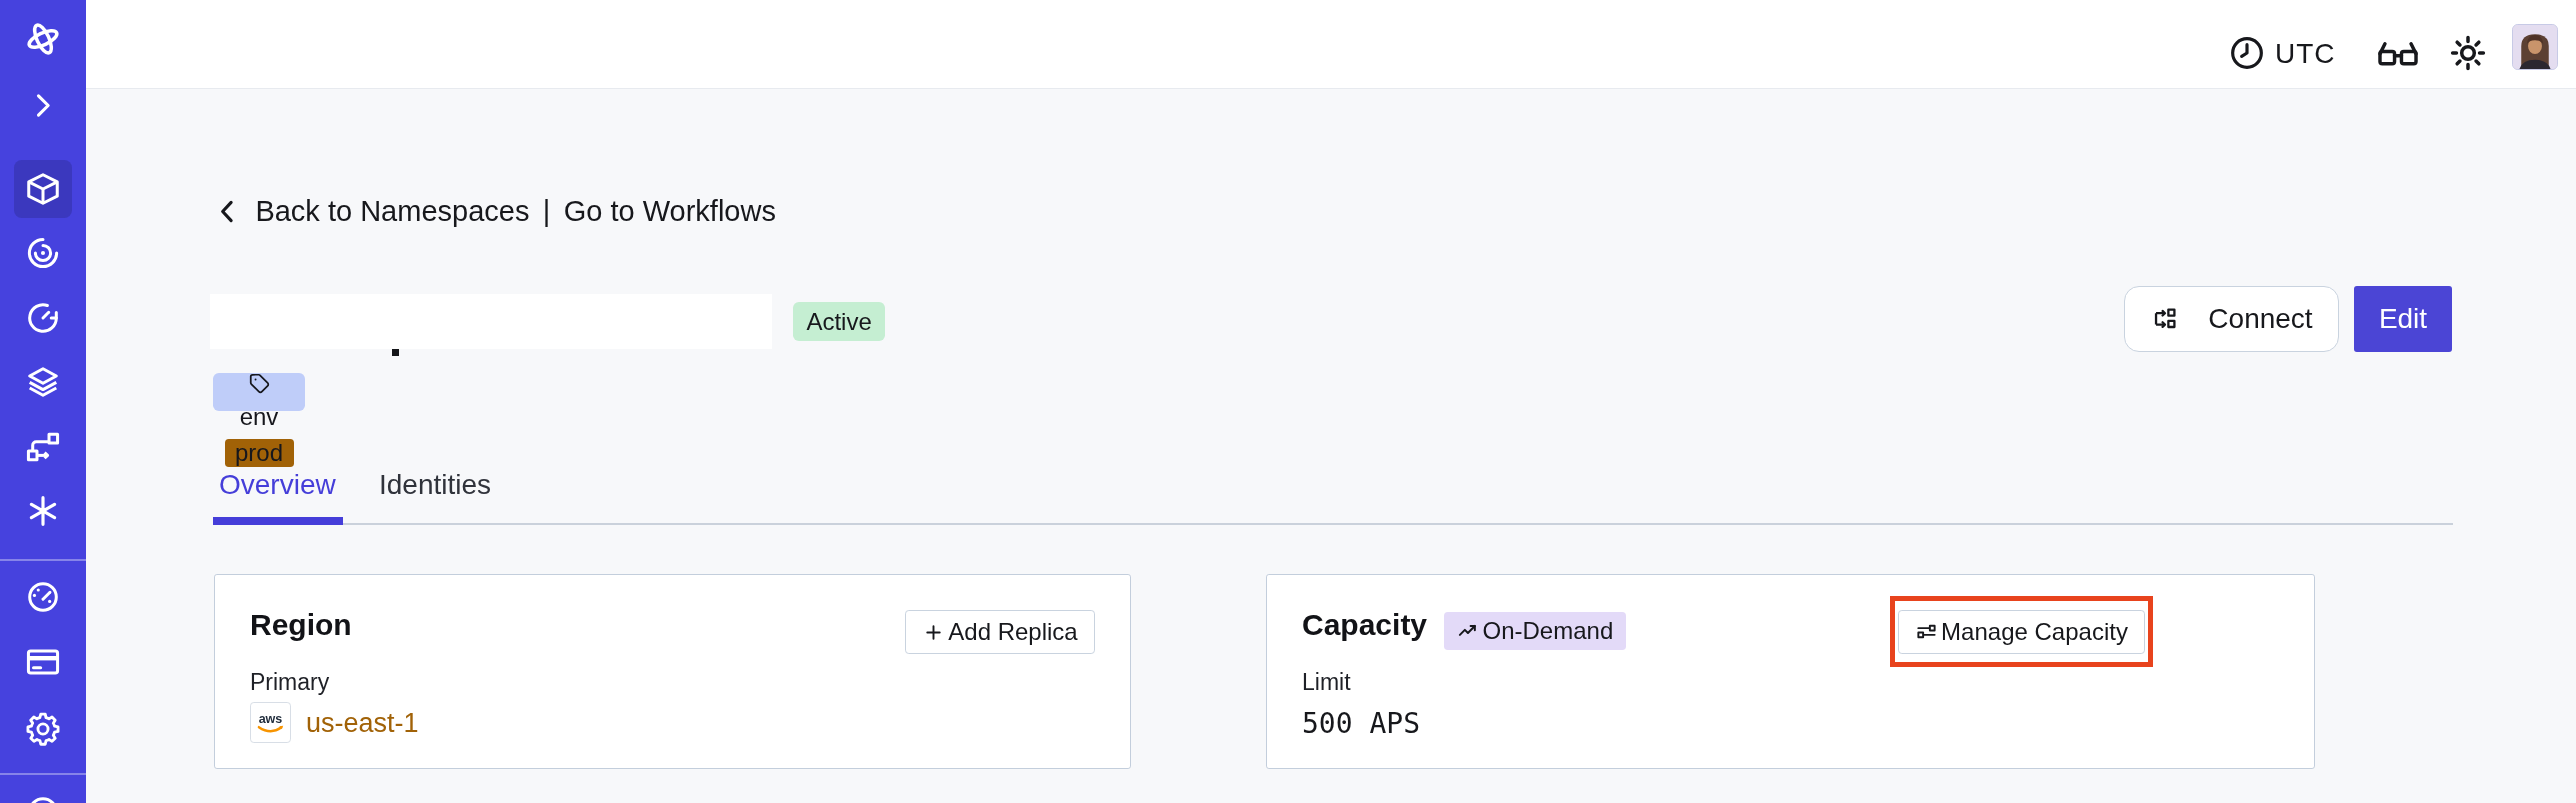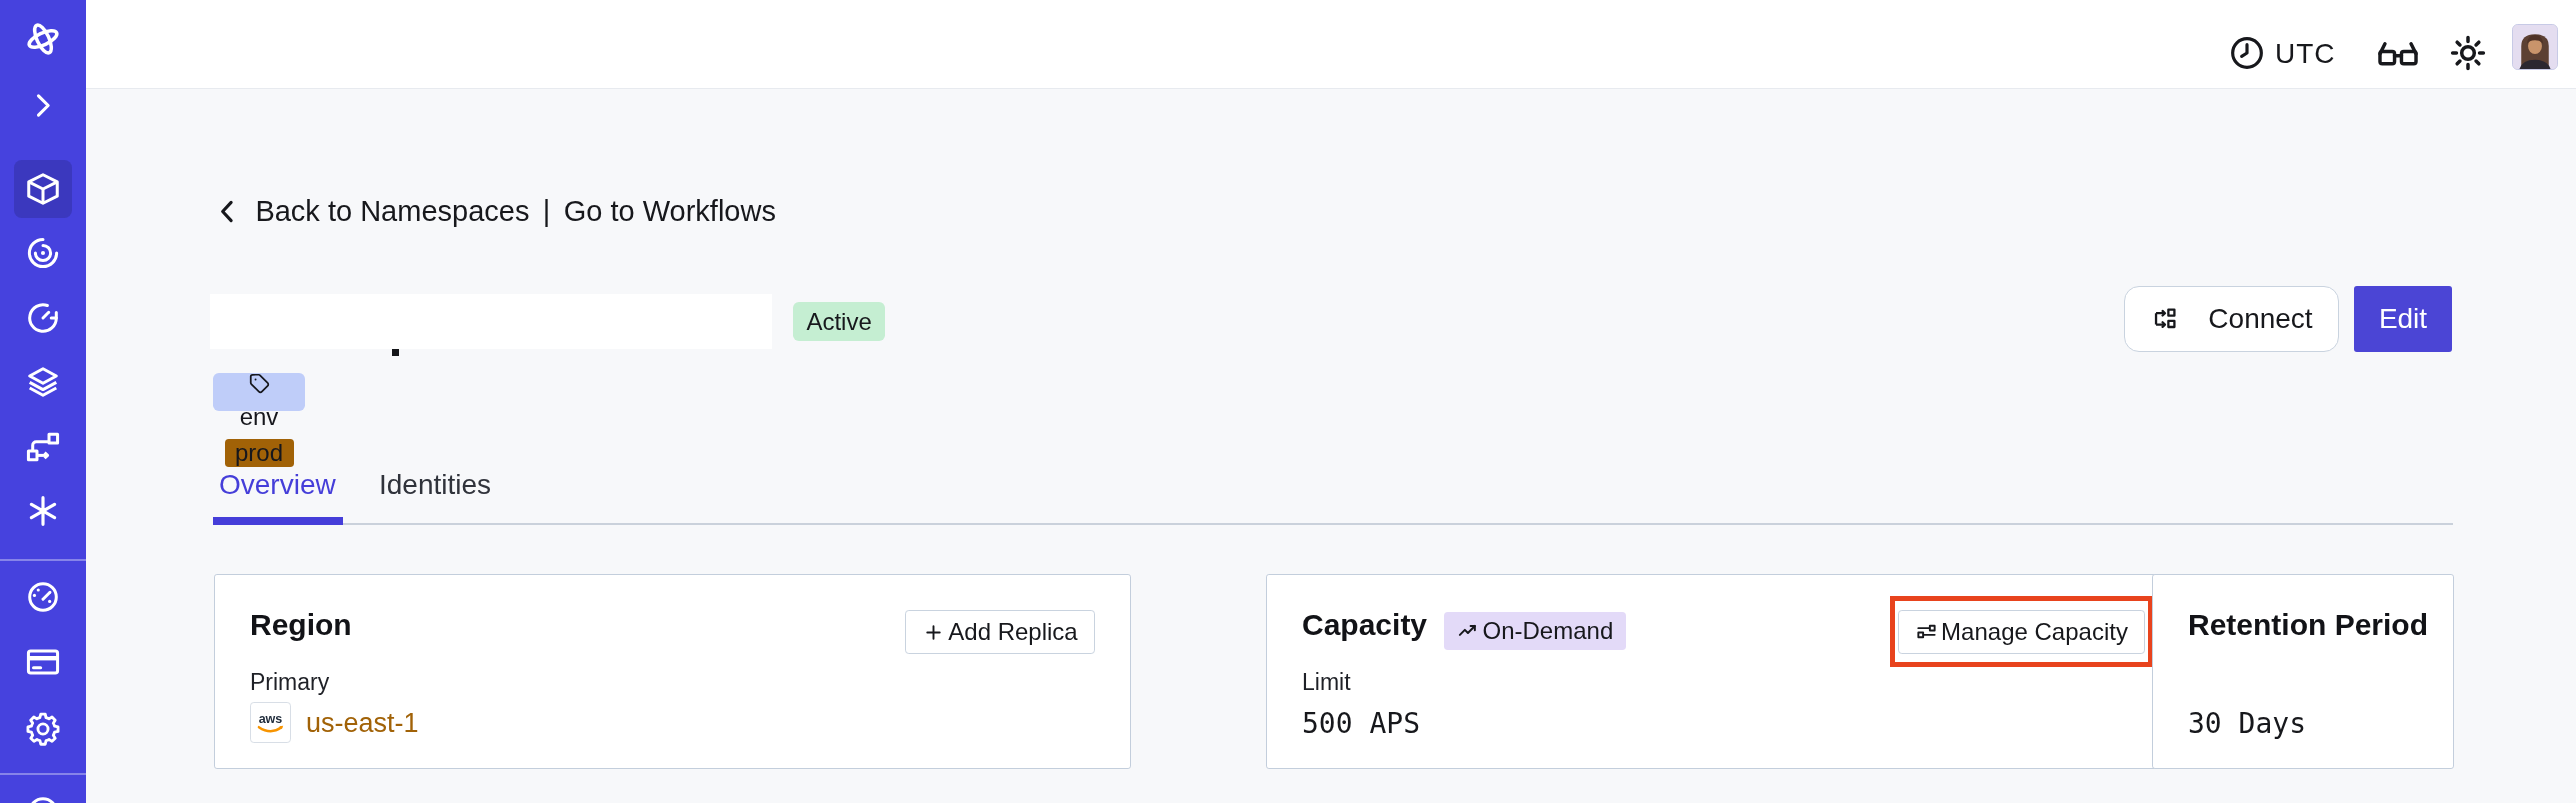--- a/index.html
+++ b/index.html
@@ -312,19 +312,15 @@
               <path d="M9 15.5h11.5"></path>
           </svg>
         </span>
         <span>Manage Capacity</span>
       </div>
     </div>
     <div class="field-label">Limit</div>
     <div class="mono-value">500 APS</div>
   </div>
 
-  <div class="card card-retention">
-    <div class="card-title">Retention Period</div>
-    <div class="mono-value">30 Days</div>
-  </div>
 
 </div>
 
 
 </body></html>

